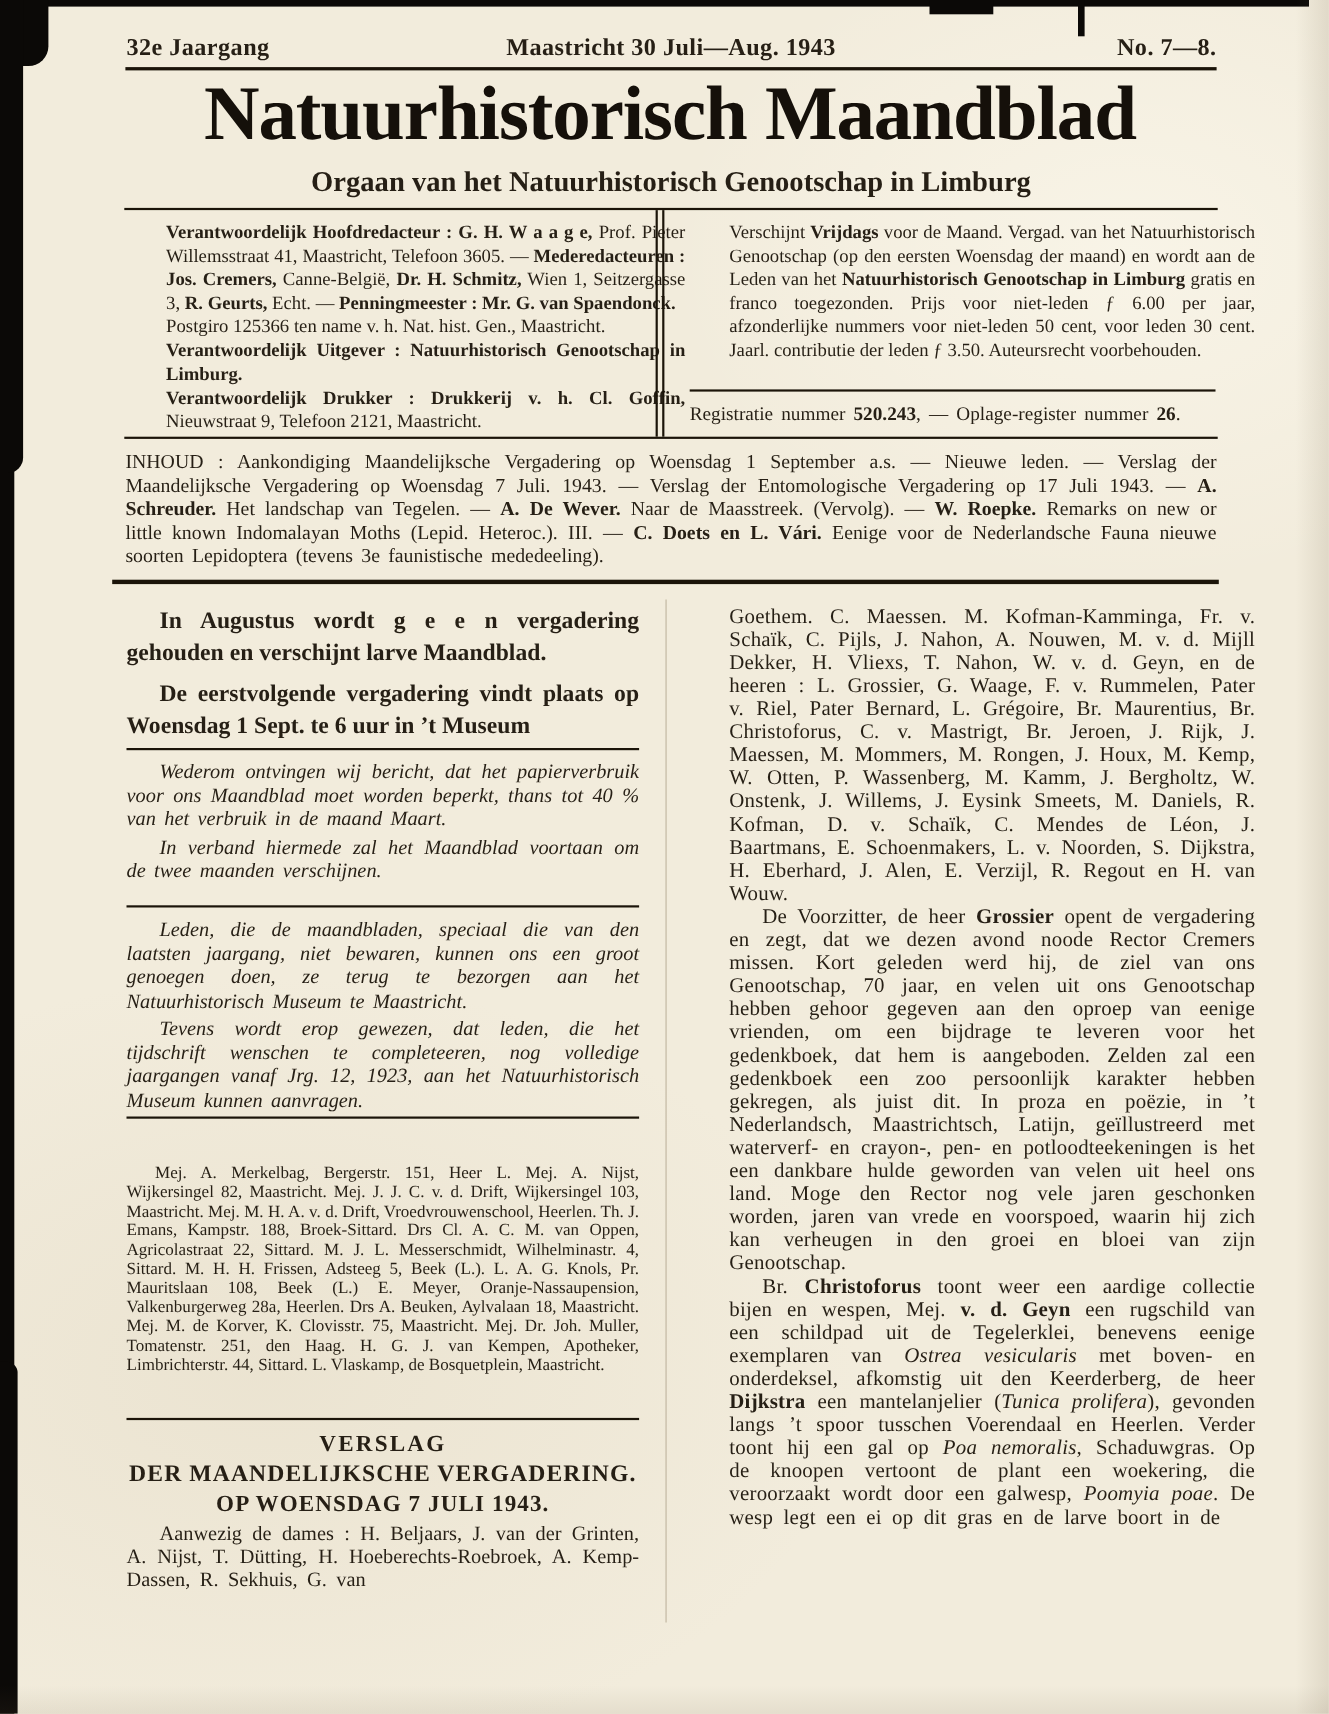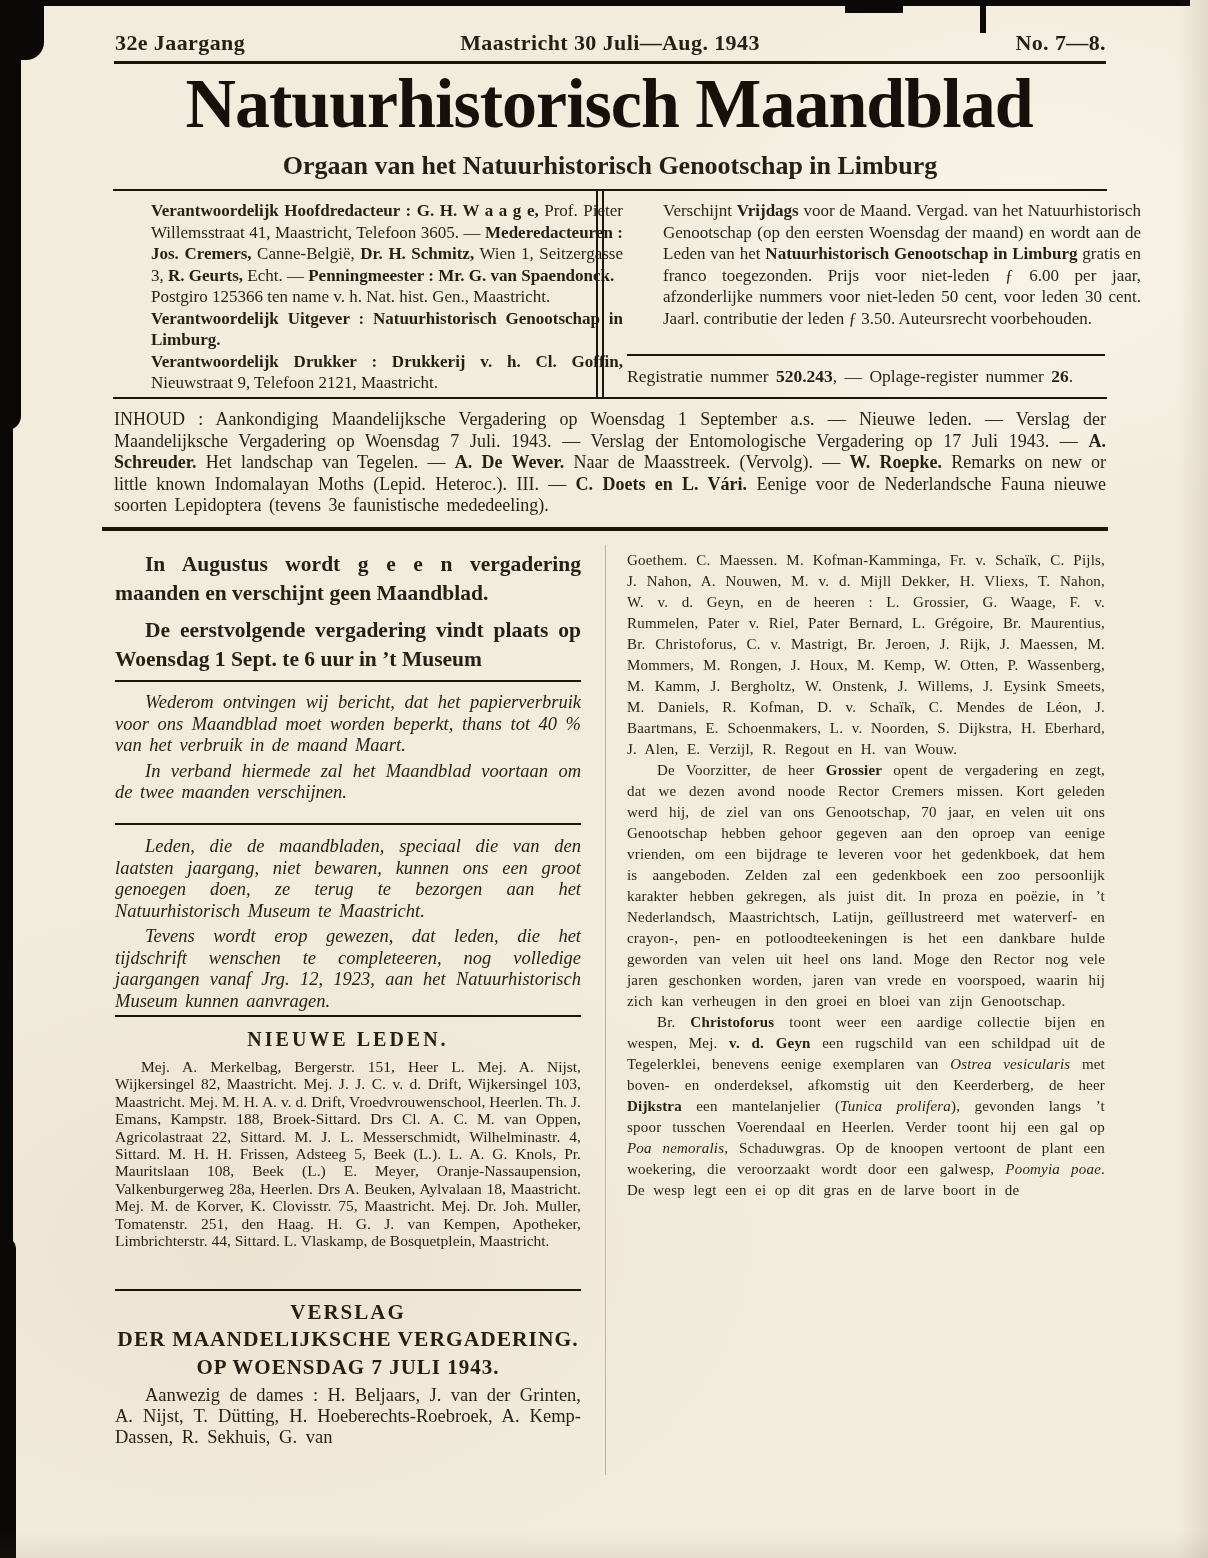--- a/index.html
+++ b/index.html
@@ -80,21 +80,21 @@
   .nl-body{top:1058px;font-size:15.5px;line-height:17.4px;text-align:justify;}
   .nl-body p{margin:0;text-indent:26px;}
   .rule-d{top:1289px;left:115px;width:466px;}
 
   .vs-l1{top:1300px;left:115px;width:466px;text-align:center;font-size:21px;font-weight:bold;letter-spacing:2px;}
   .vs-l2{top:1327px;left:108px;width:480px;text-align:center;font-size:21.5px;font-weight:bold;letter-spacing:1px;white-space:nowrap;}
   .vs-l3{top:1355px;left:115px;width:466px;text-align:center;font-size:21px;font-weight:bold;letter-spacing:1px;}
   .vs-p{top:1385px;font-size:18.5px;line-height:21px;text-align:justify;word-spacing:4px;}
   .vs-p p{margin:0;text-indent:30px;}
 
-  .rcol{top:550px;font-size:15px;line-height:21px;text-align:justify;word-spacing:4.5px;letter-spacing:0.2px;}
+  .rcol{top:550px;font-size:19px;line-height:21px;text-align:justify;word-spacing:4.5px;letter-spacing:0.2px;margin-left:36px;}
   .rcol p{margin:0;}
   .rcol p.ind{text-indent:30px;}
 </style>
 </head>
 <body>
 
 <div class="page">
 
   <div class="art" style="left:0;top:0;width:1190px;height:6px;"></div>
   <div class="art" style="left:845px;top:0;width:58px;height:13px;"></div>
@@ -132,38 +132,37 @@
   <div class="abs registration"><span>Registratie nummer </span><span class="b">520.243</span><span>, — Oplage-register nummer </span><span class="b">26</span><span>.</span></div>
 
   <div class="rule rule-mast-bot"></div>
 
   <div class="abs inhoud"><span>INHOUD : Aankondiging Maandelijksche Vergadering op Woensdag 1 September a.s. — Nieuwe leden. — Verslag der Maandelijksche Vergadering op Woensdag 7 Juli. 1943. — Verslag der Entomologische Vergadering op 17 Juli 1943. — </span><span class="b">A. Schreuder.</span><span> Het landschap van Tegelen. — </span><span class="b">A. De Wever.</span><span> Naar de Maasstreek. (Vervolg). — </span><span class="b">W. Roepke.</span><span> Remarks on new or little known Indomalayan Moths (Lepid. Heteroc.). III. — </span><span class="b">C. Doets en L. Vári.</span><span> Eenige voor de Nederlandsche Fauna nieuwe soorten Lepidoptera (tevens 3e faunistische mededeeling).</span></div>
   <div class="rule rule-inhoud"></div>
 
   <div class="col-divider"></div>
 
   <div class="abs notice lc">
-    <p>In Augustus wordt g e e n  vergadering maanden en verschijnt geen Maandblad.</p>
+    <p>In Augustus wordt g e e n  vergadering gehouden en verschijnt larve Maandblad.</p>
     <p>De eerstvolgende vergadering vindt plaats op Woensdag 1 Sept. te 6 uur in ’t Museum</p>
   </div>
   <div class="rule rule-a"></div>
 
   <div class="abs ital lc sec-paper">
     <p>Wederom ontvingen wij bericht, dat het papierverbruik voor ons Maandblad moet worden beperkt, thans tot 40 % van het verbruik in de maand Maart.</p>
     <p>In verband hiermede zal het Maandblad voortaan om de twee maanden verschijnen.</p>
   </div>
   <div class="rule rule-b"></div>
 
   <div class="abs ital lc sec-members">
     <p>Leden, die de maandbladen, speciaal die van den laatsten jaargang, niet bewaren, kunnen ons een groot genoegen doen, ze terug te bezorgen aan het Natuurhistorisch Museum te Maastricht.</p>
     <p>Tevens wordt erop gewezen, dat leden, die het tijdschrift wenschen te completeeren, nog volledige jaargangen vanaf Jrg. 12, 1923, aan het Natuurhistorisch Museum kunnen aanvragen.</p>
   </div>
   <div class="rule rule-c"></div>
 
-  <div class="abs nl-title">NIEUWE LEDEN.</div>
   <div class="abs nl-body lc">
     <p>Mej. A. Merkelbag, Bergerstr. 151, Heer L. Mej. A. Nijst, Wijkersingel 82, Maastricht. Mej. J. J. C. v. d. Drift, Wijkersingel 103, Maastricht. Mej. M. H. A. v. d. Drift, Vroedvrouwenschool, Heerlen. Th. J. Emans, Kampstr. 188, Broek-Sittard. Drs Cl. A. C. M. van Oppen, Agricolastraat 22, Sittard. M. J. L. Messerschmidt, Wilhelminastr. 4, Sittard. M. H. H. Frissen, Adsteeg 5, Beek (L.). L. A. G. Knols, Pr. Mauritslaan 108, Beek (L.) E. Meyer, Oranje-Nassaupension, Valkenburgerweg 28a, Heerlen. Drs A. Beuken, Aylvalaan 18, Maastricht. Mej. M. de Korver, K. Clovisstr. 75, Maastricht. Mej. Dr. Joh. Muller, Tomatenstr. 251, den Haag. H. G. J. van Kempen, Apotheker, Limbrichterstr. 44, Sittard. L. Vlaskamp, de Bosquetplein, Maastricht.</p>
   </div>
   <div class="rule rule-d"></div>
 
   <div class="abs vs-l2">DER MAANDELIJKSCHE VERGADERING.</div>
   <div class="abs vs-l1">VERSLAG</div>
   <div class="abs vs-l3">OP WOENSDAG 7 JULI 1943.</div>
   <div class="abs vs-p lc">
     <p>Aanwezig de dames : H. Beljaars, J. van der Grinten, A. Nijst, T. Dütting, H. Hoeberechts-Roebroek, A. Kemp-Dassen, R. Sekhuis, G. van</p>

